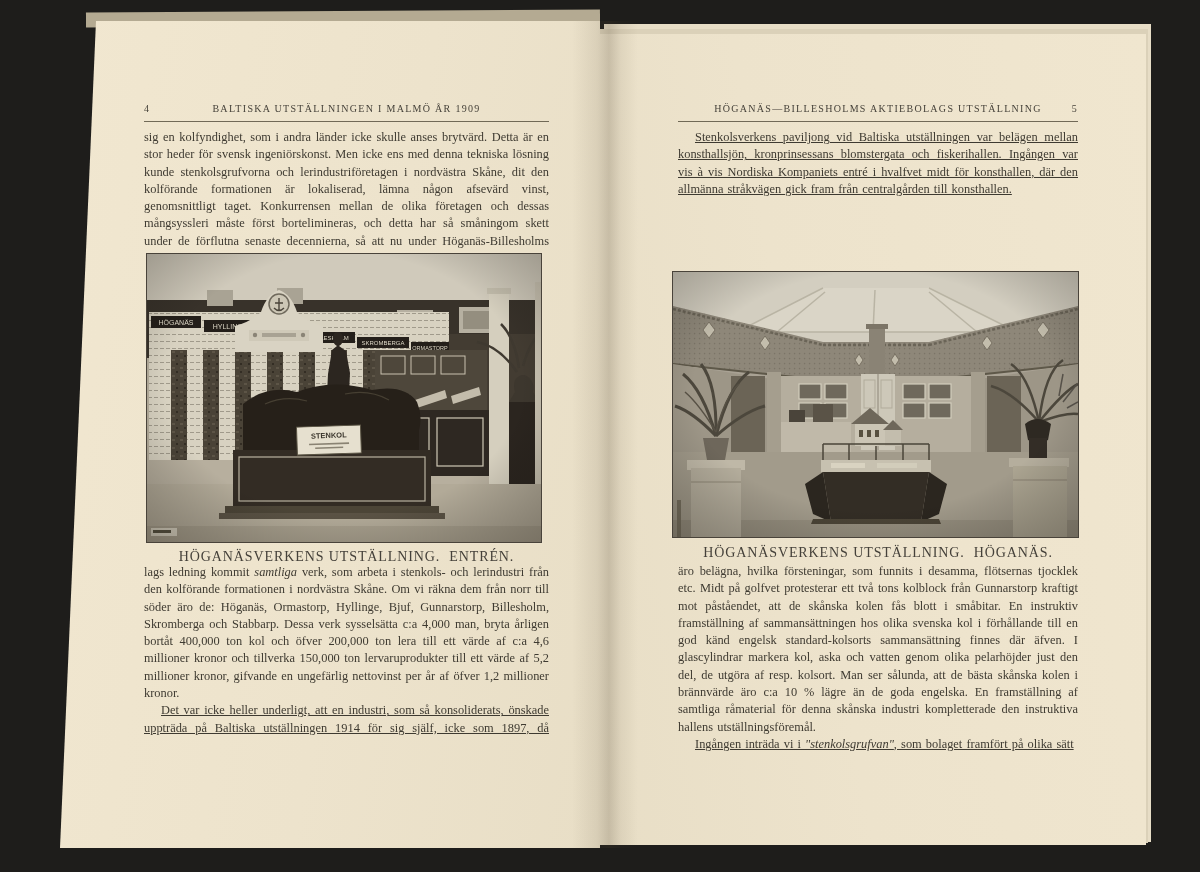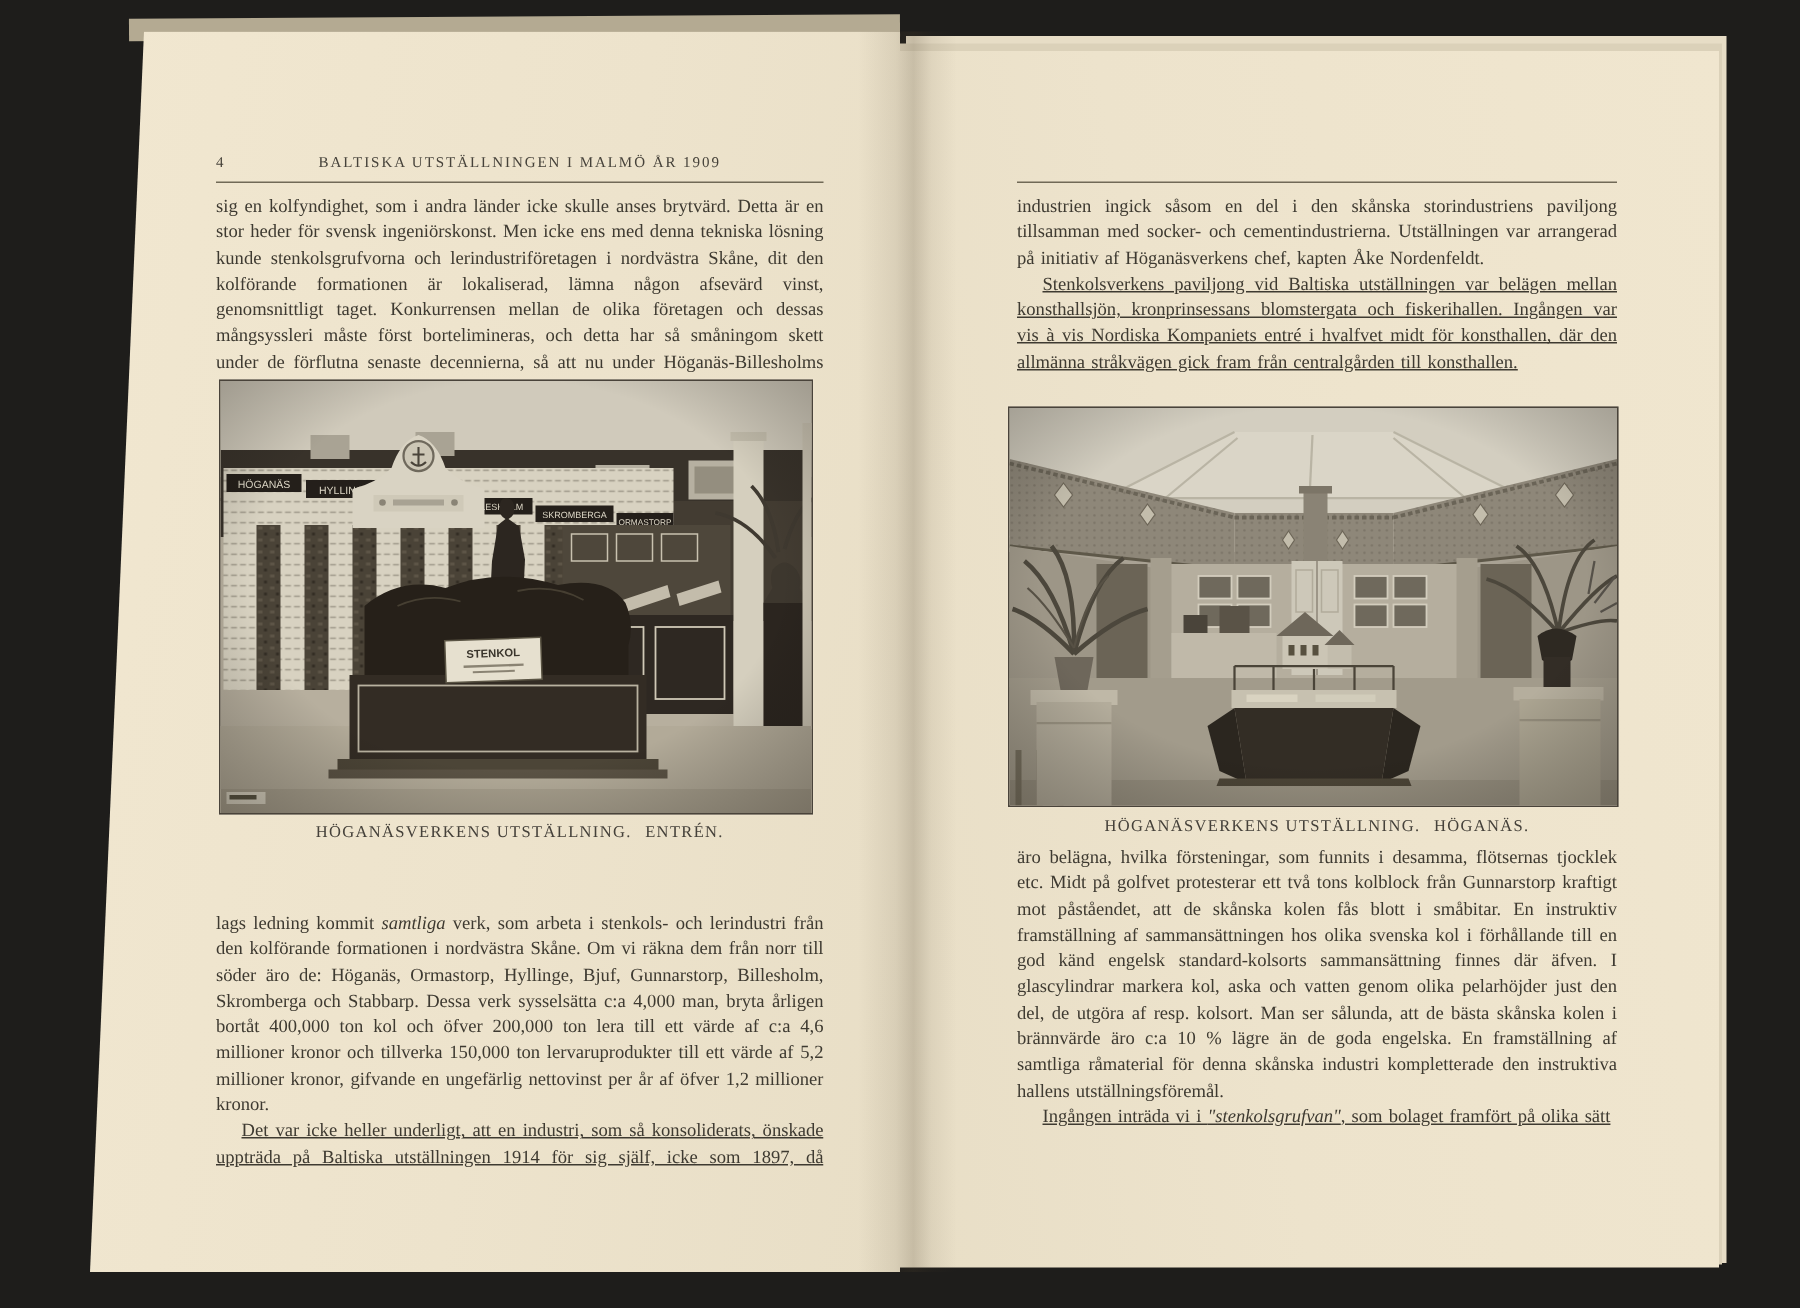--- a/index.html
+++ b/index.html
@@ -28,21 +28,21 @@
   .running-head .num.right{text-align:right;}
   .running-head .title{flex:1;text-align:center;white-space:nowrap;}
   .head-rule{height:1px;background:#5a5342;opacity:.85;}
   .body-text{font-size:12.4px;line-height:17.3px;text-align:justify;word-spacing:1px;
              color:#3e3a31;}
   .body-text p{margin:0;}
   .body-text p.indent{text-indent:17px;text-decoration:underline;}
   .photo{position:absolute;z-index:6;border:1px solid #49433a;background:#b7af9e;
          box-shadow:0 0 0 1px rgba(240,230,210,0.35);}
   .photo svg{display:block;width:100%;height:100%;}
-  .caption{text-align:center;font-size:11px;letter-spacing:0.9px;color:#45413a;
+  .caption{text-align:center;font-size:14px;letter-spacing:0.9px;color:#45413a;
            white-space:nowrap;}
   .cap-gap{margin-left:9px;}
   i{font-style:italic;}
 </style>
 </head>
 <body>
 
 <div class="stage">
 
   <div class="under-sheet sheet-tan-left"></div>
@@ -179,29 +179,33 @@
         <rect x="6" y="276" width="18" height="3" fill="#55503f"></rect>
         <rect width="394" height="288" fill="url(#vig1)"></rect>
       </g>
     </svg>
   </div>
 
   <div class="abs caption" style="left:144px;top:549px;width:405px;">
     <span>HÖGANÄSVERKENS UTSTÄLLNING.</span><span class="cap-gap">ENTRÉN.</span>
   </div>
 
-  <div class="abs body-text" style="left:144px;top:607px;width:405px;height:176px;overflow:hidden;">
+  <div class="abs body-text" style="left:144px;top:564px;width:405px;height:176px;overflow:hidden;">
     <p><span>lags ledning kommit </span><i>samtliga</i><span> verk, som arbeta i stenkols- och lerindustri från den kolförande formationen i nordvästra Skåne. Om vi räkna dem från norr till söder äro de: Höganäs, Ormastorp, Hyllinge, Bjuf, Gunnarstorp, Billesholm, Skromberga och Stabbarp. Dessa verk sysselsätta c:a 4,000 man, bryta årligen bortåt 400,000 ton kol och öfver 200,000 ton lera till ett värde af c:a 4,6 millioner kronor och tillverka 150,000 ton lervaruprodukter till ett värde af 5,2 millioner kronor, gifvande en ungefärlig nettovinst per år af öfver 1,2 millioner kronor.</span></p>
     <p class="indent">Det var icke heller underligt, att en industri, som så konsoliderats, önskade uppträda på Baltiska utställningen 1914 för sig själf, icke som 1897, då stenkols-</p>
   </div>
 
+  <div class="abs running-head" style="left:678px;top:103px;width:400px;">
+    <span class="num"></span>
+    <span class="title">HÖGANÄS—BILLESHOLMS AKTIEBOLAGS UTSTÄLLNING</span>
+    <span class="num right">5</span>
+  </div>
   <div class="abs head-rule" style="left:678px;top:121px;width:400px;"></div>
 
   <div class="abs body-text" style="left:678px;top:129px;width:400px;height:140px;overflow:hidden;">
-    <p>industrien ingick såsom en del i den skånska storindustriens paviljong tillsamman med socker- och cementindustrierna. Utställningen var arrangerad på initiativ af Höganäsverkens chef, kapten Åke Nordenfeldt.</p>
     <p class="indent">Stenkolsverkens paviljong vid Baltiska utställningen var belägen mellan konsthallsjön, kronprinsessans blomstergata och fiskerihallen. Ingången var vis à vis Nordiska Kompaniets entré i hvalfvet midt för konsthallen, där den allmänna stråkvägen gick fram från centralgården till konsthallen.</p>
   </div>
 
   <div class="photo" style="left:672px;top:271px;width:405px;height:265px;">
     <svg viewBox="0 0 405 265" preserveAspectRatio="none">
       <defs>
         <pattern id="fz" width="5" height="5" patternUnits="userSpaceOnUse">
           <rect width="5" height="5" fill="#8e8779"></rect>
           <circle cx="1.6" cy="1.6" r="0.8" fill="#7b7467"></circle>
         </pattern>

